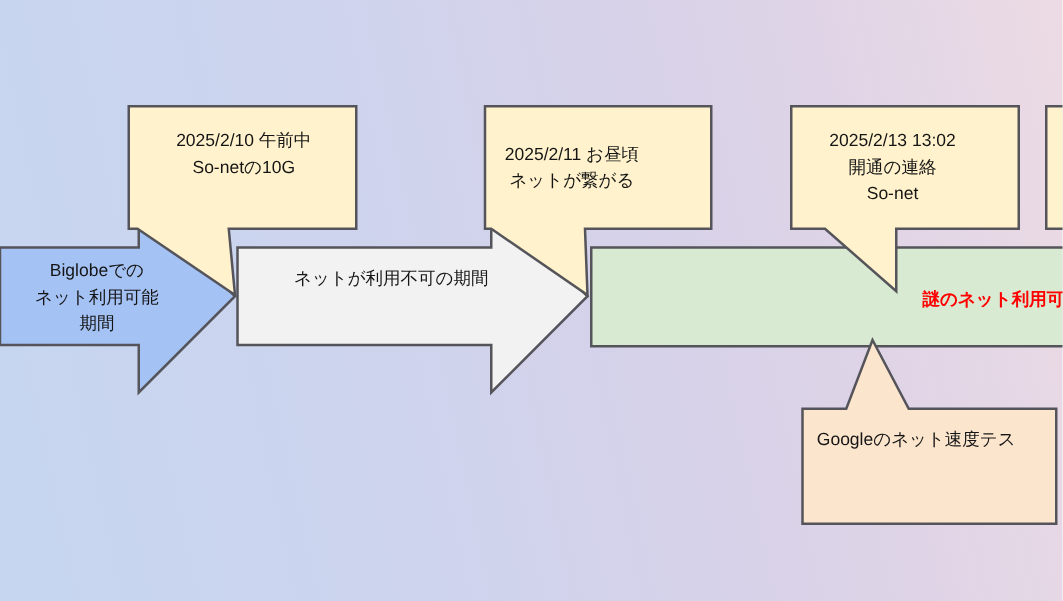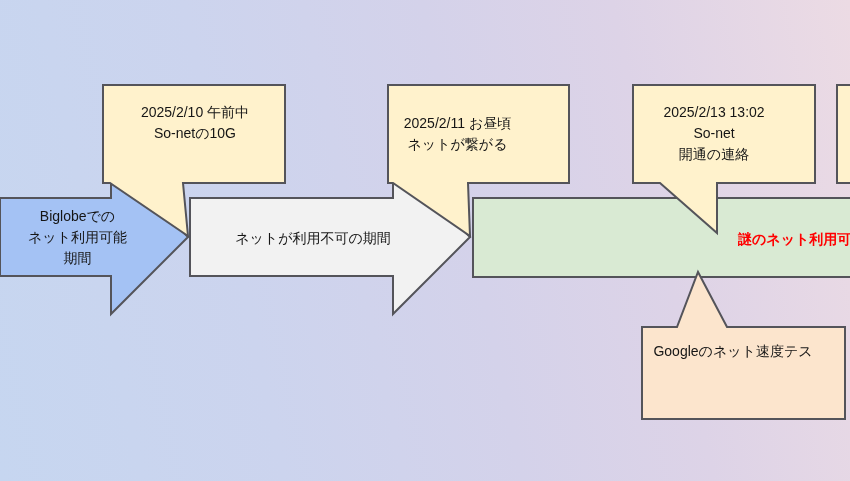--- a/index.html
+++ b/index.html
@@ -45,37 +45,37 @@
 
     <path d="M642,327 L677,327 L698,272 L727,327 L845,327 L845,419 L642,419 Z" fill="#FCE5CD" stroke="#54545a" stroke-width="2"></path>
   </svg>
 
   <div class="txt" style="left:-15px;top:206px;width:185px;">
     <div>Biglobeでの</div>
     <div>ネット利用可能</div>
     <div>期間</div>
   </div>
 
-  <div class="txt" style="left:193px;top:228px;width:240px;">ネットが利用不可の期間</div>
+  <div class="txt" style="left:193px;top:212px;width:240px;">ネットが利用不可の期間</div>
 
   <div class="txt mystery" style="left:738px;top:229px;width:130px;">謎のネット利用可</div>
 
   <div class="txt" style="left:103px;top:102px;width:184px;">
     <div>2025/2/10 午前中</div>
     <div>So-netの10G</div>
   </div>
 
   <div class="txt" style="left:367px;top:113px;width:181px;">
     <div>2025/2/11 お昼頃</div>
     <div>ネットが繋がる</div>
   </div>
 
   <div class="txt" style="left:633px;top:102px;width:162px;">
     <div>2025/2/13 13:02</div>
+    <div>開通の連絡</div>
     <div>So-net</div>
-    <div>開通の連絡</div>
   </div>
 
   <div class="txt" style="left:642px;top:341px;width:182px;text-align:center;">
     <div>Googleのネット速度テス</div>
   </div>
 
 </div>
 
 </body></html>

